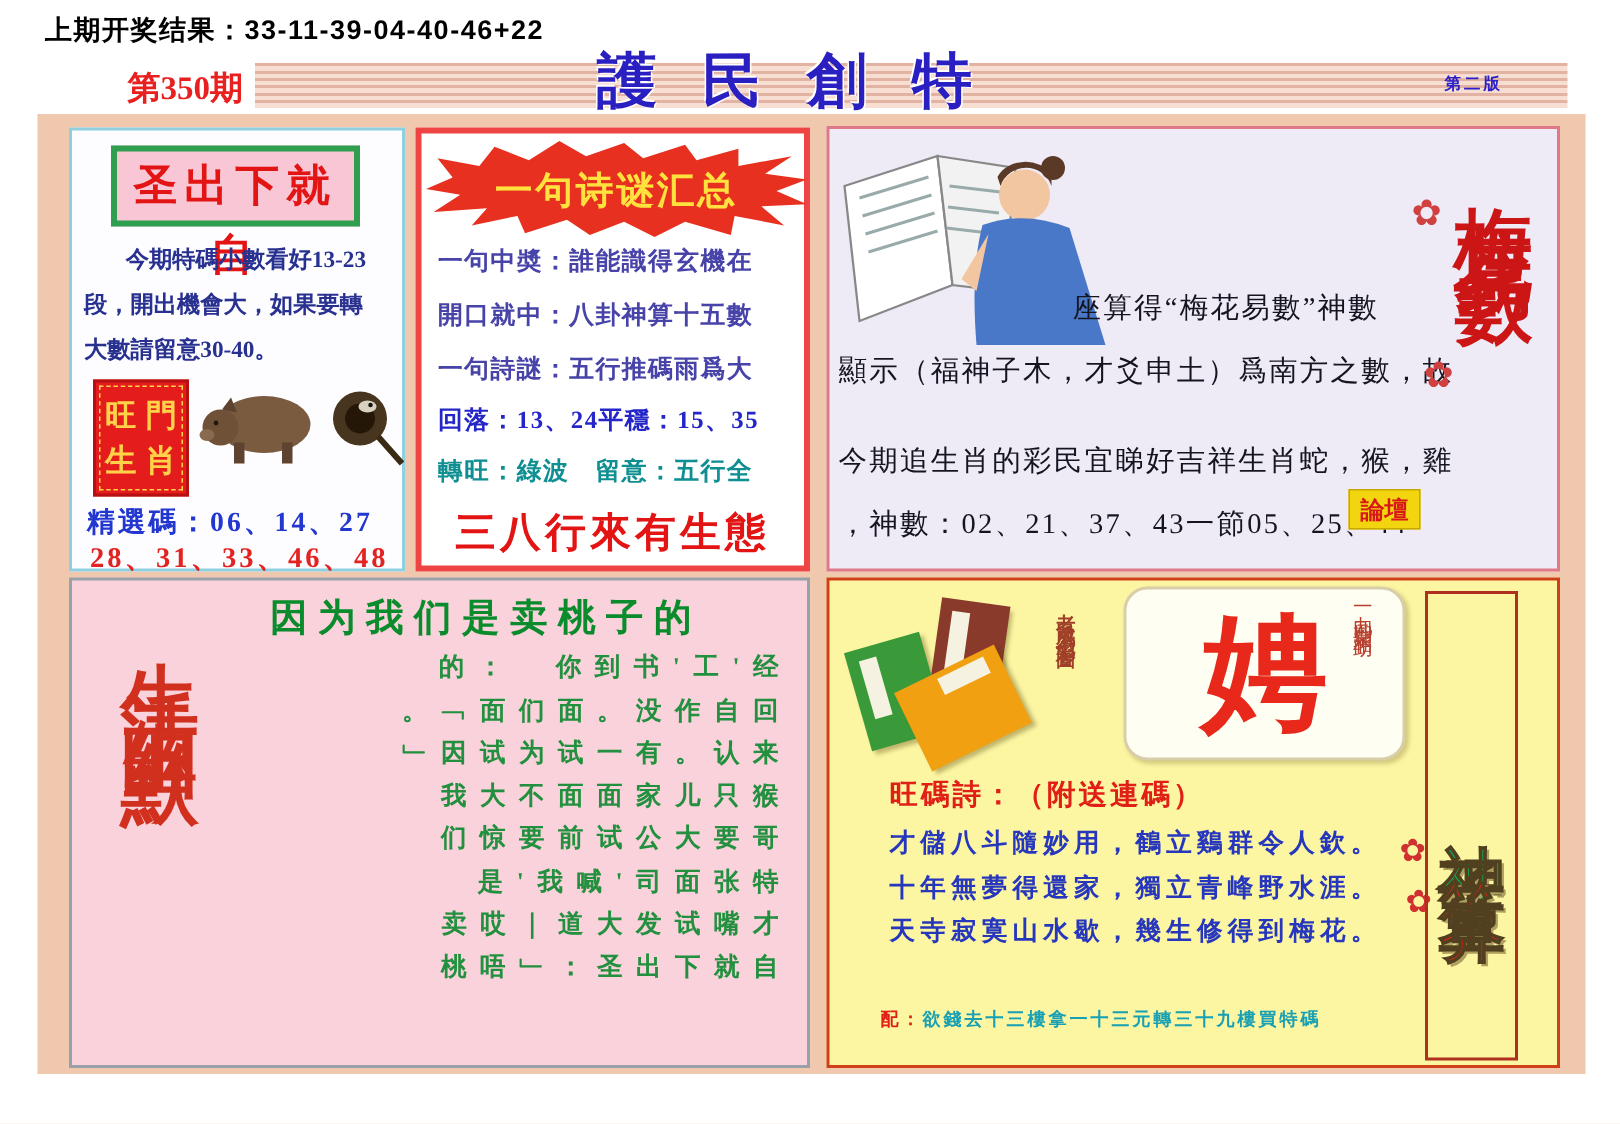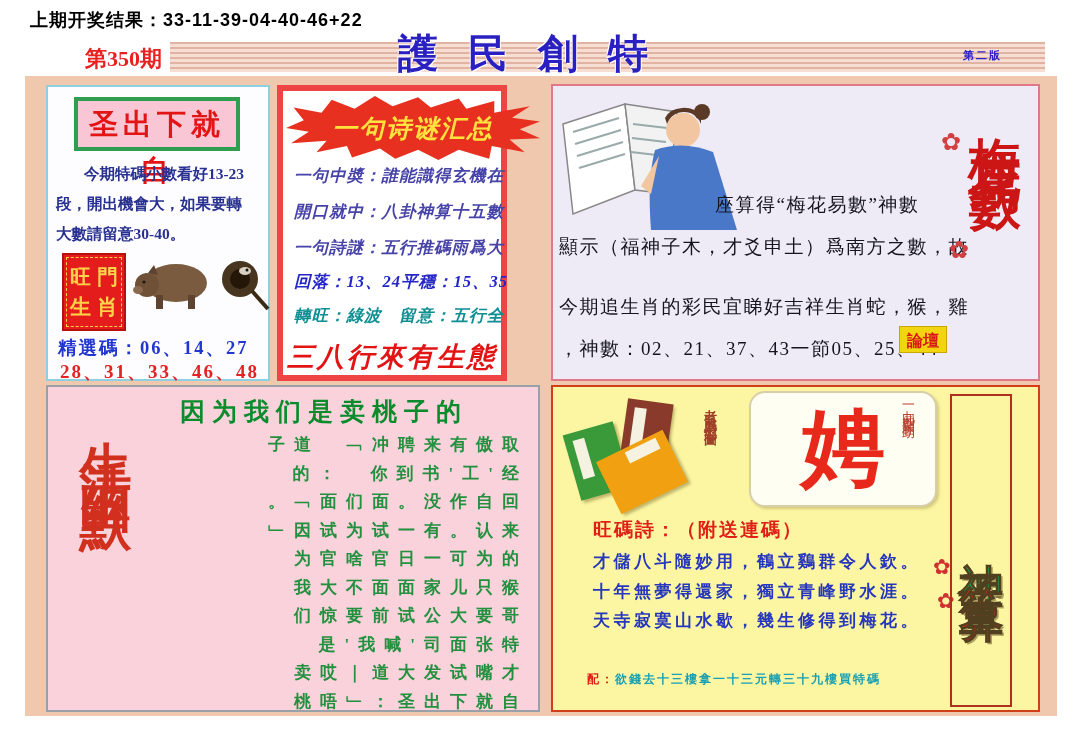--- a/index.html
+++ b/index.html
@@ -37,21 +37,21 @@
   .zodiac span { color:#ffd24a; font-size:21px; font-weight:bold; letter-spacing:6px; line-height:30px;
                  font-family:"Liberation Serif",serif; margin-left:6px; }
   .pig { position:absolute; left:84px; top:164px; }
   .snake { position:absolute; left:166px; top:168px; }
   .picks1 { position:absolute; left:10px; top:248px; color:#2236d0; font-weight:bold; font-size:18.5px;
             letter-spacing:2px; font-family:"Liberation Serif",serif; }
   .picks2 { position:absolute; left:12px; top:272px; color:#e32222; font-weight:bold; font-size:19px;
             letter-spacing:2px; font-family:"Liberation Serif",serif; }
 
   
-  .box2 { left:277px; top:85px; width:230px; height:296px; background:#fff; border:6px solid #ef4444;font-style:italic; }
+  .box2 { left:277px; top:85px; width:263px; height:296px; background:#fff; border:4px solid #ef4444; }
   .burst { position:absolute; left:3px; top:5px; width:254px; height:64px; background:#e83020;
            display:flex; align-items:center; justify-content:center;
            clip-path:polygon(0% 50%,7% 38%,3% 18%,14% 26%,18% 6%,27% 20%,35% 0%,42% 16%,52% 2%,57% 18%,68% 4%,71% 20%,82% 8%,82% 26%,96% 16%,89% 34%,100% 40%,92% 52%,100% 66%,88% 68%,94% 88%,81% 78%,80% 98%,68% 84%,60% 100%,52% 84%,43% 98%,37% 82%,26% 96%,24% 78%,12% 88%,16% 70%,2% 74%,9% 56%); }
   .burst span { color:#ffe23e; font-size:25px; font-weight:bold; letter-spacing:2px; }
   .b2-line { position:absolute; left:11px; font-weight:bold; font-size:16.5px; letter-spacing:1px;
              font-family:"Liberation Serif",serif; white-space:nowrap; }
   .b2-l1 { top:74px;  color:#4743a8; }
   .b2-l2 { top:110px; color:#4743a8; }
   .b2-l3 { top:146px; color:#4743a8; }
   .b2-l4 { top:180px; color:#2526c8; }
@@ -205,25 +205,23 @@
     <div class="badge">論壇</div>
     <div class="flower fl1">✿</div>
     <div class="flower fl2">✿</div>
     <div class="meihua-vert vert">梅花易數</div>
   </div>
 
   <div class="bx box4">
     <div class="humor-vert vert">生活幽默</div>
     <div class="humor-title">因为我们是卖桃子的</div>
     <div class="humor-rows">
-      <div>子道　﹁冲聘来有傲取</div>
       <div>的：　你到书'工'经</div>
       <div>。﹁面们面。没作自回</div>
       <div>﹂因试为试一有。认来</div>
-      <div>为官啥官日一可为的</div>
       <div>我大不面面家儿只猴</div>
       <div>们惊要前试公大要哥</div>
       <div>是'我喊'司面张特</div>
       <div>卖哎｜道大发试嘴才</div>
       <div>桃唔﹂：圣出下就自</div>
     </div>
   </div>
 
   <div class="bx box5">
     <div class="books">

